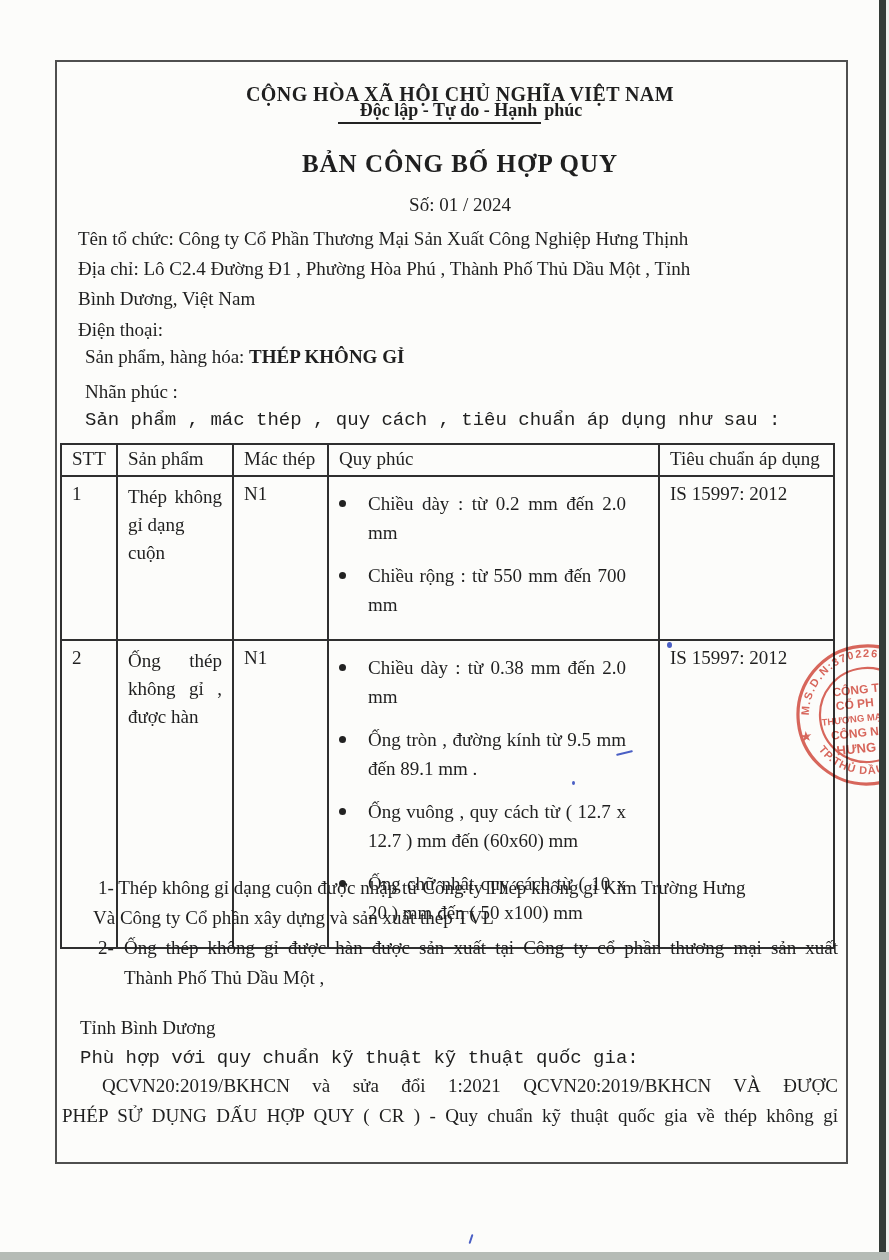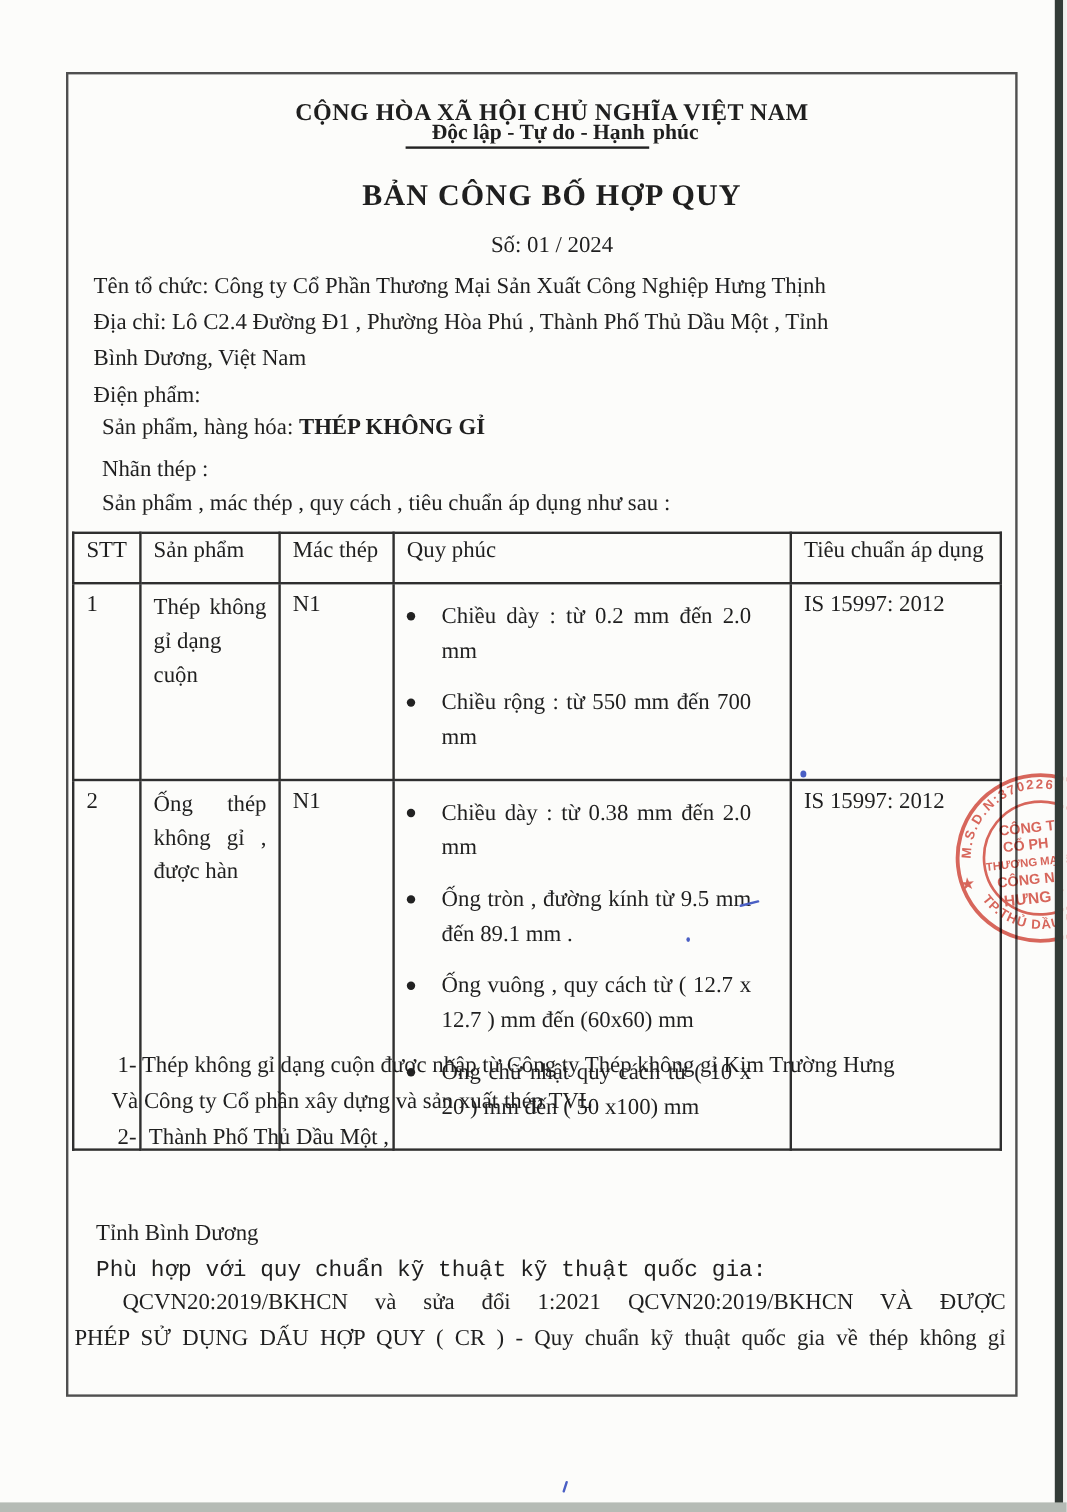--- a/index.html
+++ b/index.html
@@ -38,21 +38,21 @@
 
   table.products{
     position:absolute;left:60px;top:443px;border-collapse:collapse;table-layout:fixed;
     font-size:19px;
   }
   table.products th, table.products td{
     border:2px solid var(--table-line);
     font-weight:normal;text-align:left;vertical-align:top;
     padding:6px 10px;
   }
-  table.products th{height:24px;vertical-align:middle;padding-top:2px;padding-bottom:14px;}
+  table.products th{height:24px;vertical-align:middle;padding-top:2px;padding-bottom:4px;}
   th.c-stt, td.c-stt{text-align:center;}
   tr.r1 td{height:89px;}
   tr.r2 td{height:222px;}
   td.c-sp .ln{line-height:28px;}
   .stretch{text-align:justify;text-align-last:justify;}
   td.c-mac{text-align:center;}
   td.c-qc{padding-left:40px;padding-right:8px;}
   .qitem{display:flex;margin:6px 0 14px 0;line-height:29px;}
   .qbullet{width:7px;height:7px;border-radius:50%;background:#222;margin:11px 0 0 0;flex:0 0 7px;}
   .qtext{margin-left:22px;width:258px;text-align:justify;}
@@ -87,26 +87,26 @@
   <div class="center-line nat-title">CỘNG HÒA XÃ HỘI CHỦ NGHĨA VIỆT NAM</div>
   <div class="center-line motto">
     <span class="u">Độc lập - Tự do - Hạnh</span><span class="tail">phúc</span>
   </div>
   <div class="center-line doc-title">BẢN CÔNG BỐ HỢP QUY</div>
   <div class="center-line doc-no">Số: 01 / 2024</div>
 
   <div class="info-line" style="left:78px;top:228px;">Tên tổ chức: Công ty Cổ Phần Thương Mại Sản Xuất Công Nghiệp Hưng Thịnh</div>
   <div class="info-line" style="left:78px;top:258px;">Địa chỉ: Lô C2.4 Đường Đ1 , Phường Hòa Phú , Thành Phố Thủ Dầu Một , Tỉnh</div>
   <div class="info-line" style="left:78px;top:288px;">Bình Dương, Việt Nam</div>
-  <div class="info-line" style="left:78px;top:319px;">Điện phẩm:</div>
+  <div class="info-line" style="left:78px;top:319px;">Điện thoại:</div>
   <div class="info-line" style="left:85px;top:346px;text-align:center;">
     <span>Sản phẩm, hàng hóa: </span><span class="b">THÉP KHÔNG GỈ</span>
   </div>
-  <div class="info-line" style="left:85px;top:381px;">Nhãn thép :</div>
-  <div class="info-line" style="left:85px;top:409px;">Sản phẩm , mác thép , quy cách , tiêu chuẩn áp dụng như sau :</div>
+  <div class="info-line" style="left:85px;top:381px;">Nhãn phúc :</div>
+  <div class="info-line" style="left:85px;top:409px;font-family:Liberation Mono, monospace;">Sản phẩm , mác thép , quy cách , tiêu chuẩn áp dụng như sau :</div>
 
   <table class="products">
     <colgroup>
       <col style="width:56px">
         <col style="width:116px">
         <col style="width:95px">
         <col style="width:331px">
         <col style="width:175px">
     </colgroup>
     <tbody>
@@ -166,20 +166,21 @@
     </tr>
   </tbody>
     </table>
 
   <div class="note" style="left:98px;top:873px;">1- Thép không gỉ dạng cuộn được nhập từ Công ty Thép không gỉ Kim Trường Hưng</div>
   <div class="note" style="left:93px;top:903px;">Và Công ty Cổ phần xây dựng và sản xuất thép TVL</div>
 
   <div class="note note2-wrap" style="left:98px;top:933px;width:740px;">
     <div class="note2-marker">2-</div>
     <div class="note2-text">
+      <div class="jl">Ống thép không gỉ được hàn được sản xuất tại Công ty cổ phần thương mại sản xuất</div>
       <div>Thành Phố Thủ Dầu Một ,</div>
     </div>
   </div>
 
   <div class="note" style="left:80px;top:1013px;">Tỉnh Bình Dương</div>
   <div class="note" style="left:80px;top:1043px;font-family:Liberation Mono, monospace;">Phù hợp với quy chuẩn kỹ thuật kỹ thuật quốc gia:</div>
   <div class="note jl" style="left:62px;top:1071px;width:776px;text-indent:40px;">QCVN20:2019/BKHCN và sửa đổi 1:2021 QCVN20:2019/BKHCN VÀ ĐƯỢC</div>
   <div class="note jl" style="left:62px;top:1101px;width:776px;">PHÉP SỬ DỤNG DẤU HỢP QUY ( CR ) -  Quy chuẩn kỹ thuật quốc gia về thép không gỉ</div>
 
   <svg class="stamp" width="160" height="160" viewBox="0 0 160 160">

